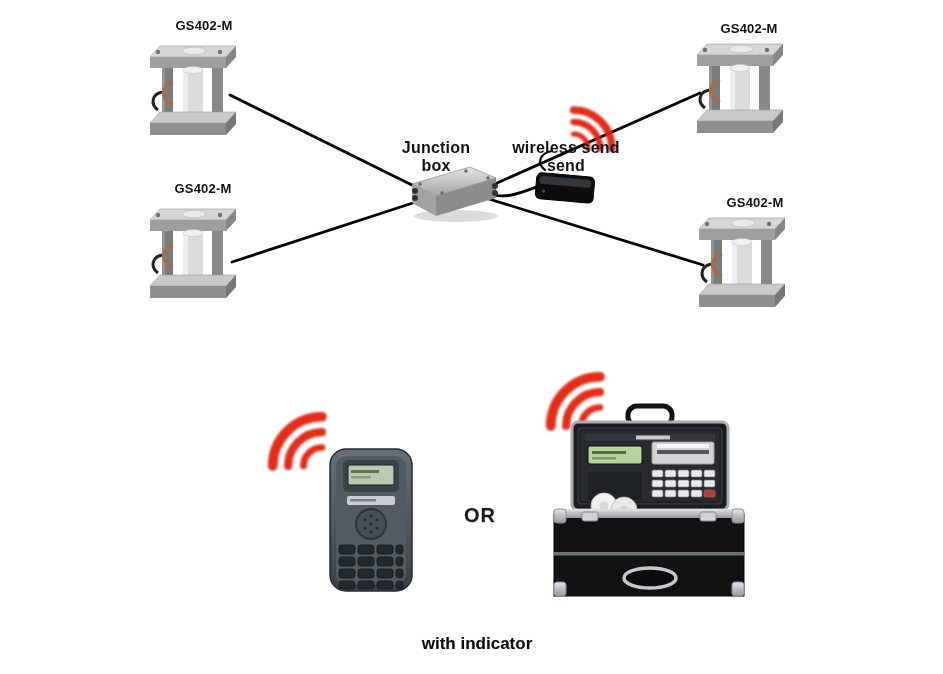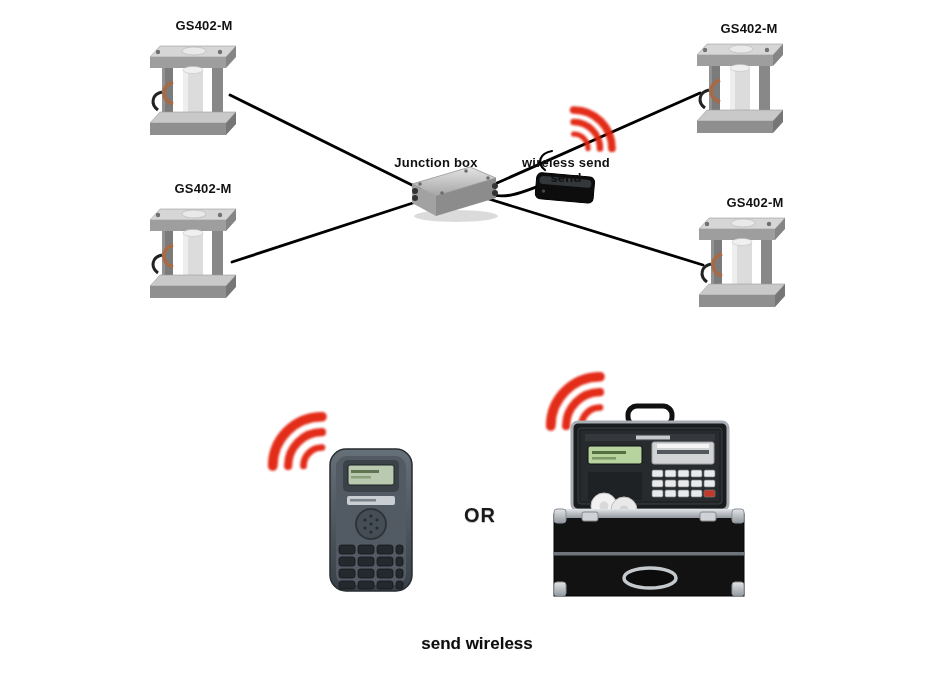--- a/index.html
+++ b/index.html
@@ -1,20 +1,20 @@
 <!DOCTYPE html>
 <html><head>
 <meta charset="utf-8">
 <style>
   * { margin:0; padding:0; box-sizing:border-box; }
   html,body { background:#ffffff; font-family:"Liberation Sans", sans-serif; }
   .stage { position:relative; width:943px; height:674px; background:#ffffff; overflow:hidden; }
   .canvas { position:absolute; left:0; top:0; }
   .lbl { position:absolute; font-size:13px; font-weight:600; color:#111111; text-align:center; letter-spacing:.2px; }
-  .lbl.small { font-size:13px; font-weight:600;margin-top:16px; }
+  .lbl.small { font-size:16px; font-weight:600; }
   .or { position:absolute; font-size:20px; font-weight:700; color:#1a1a1a; letter-spacing:1px; text-shadow:0 1px 1px rgba(120,120,120,.45); }
   .caption { position:absolute; width:240px; text-align:center; font-size:17px; font-weight:700; color:#0e0e0e; text-shadow:0 0 1px rgba(60,60,60,.3); }
 </style>
 </head>
 <body>
 
 <div class="stage">
 
   <svg class="canvas" width="943" height="674" viewBox="0 0 943 674">
     <defs>
@@ -200,14 +200,14 @@
     </g>
   </svg>
 
   <div class="lbl" style="left:158px; top:18px;  width:92px">GS402-M</div>
   <div class="lbl" style="left:703px; top:21px;  width:92px">GS402-M</div>
   <div class="lbl" style="left:157px; top:181px; width:92px">GS402-M</div>
   <div class="lbl" style="left:709px; top:195px; width:92px">GS402-M</div>
   <div class="lbl small" style="left:386px; top:139px; width:100px">Junction box</div>
   <div class="lbl small" style="left:505px; top:139px; width:122px">wireless send send</div>
   <div class="or" style="left:464px; top:504px;">OR</div>
-  <div class="caption" style="left:357px; top:634px;">send wireless</div>
+  <div class="caption" style="left:357px; top:634px;">with indicator</div>
 </div>
 
 </body></html>

